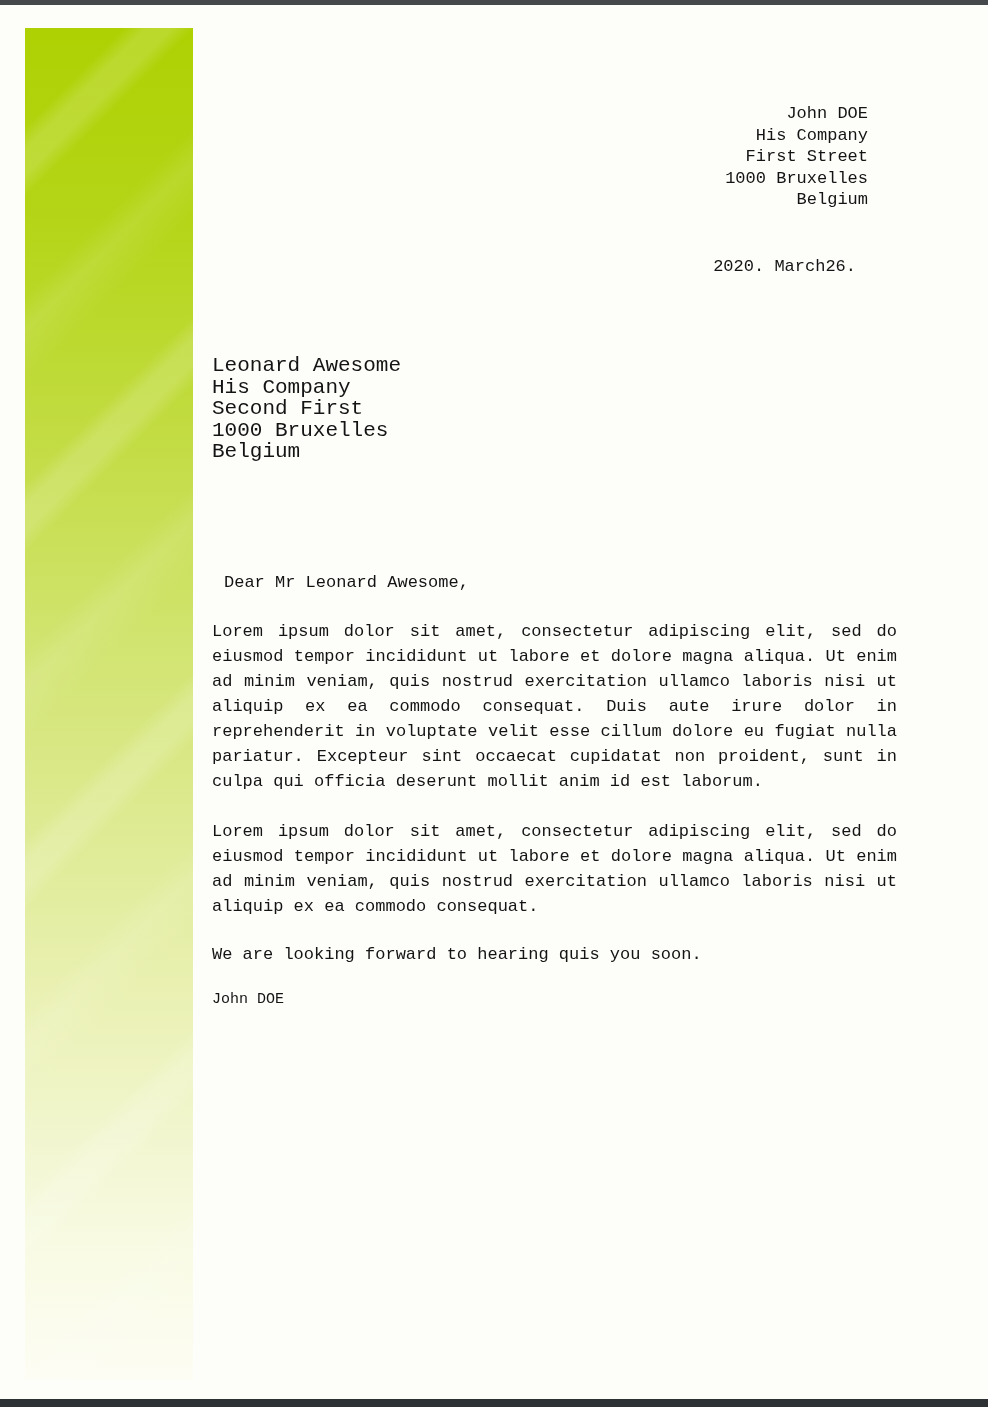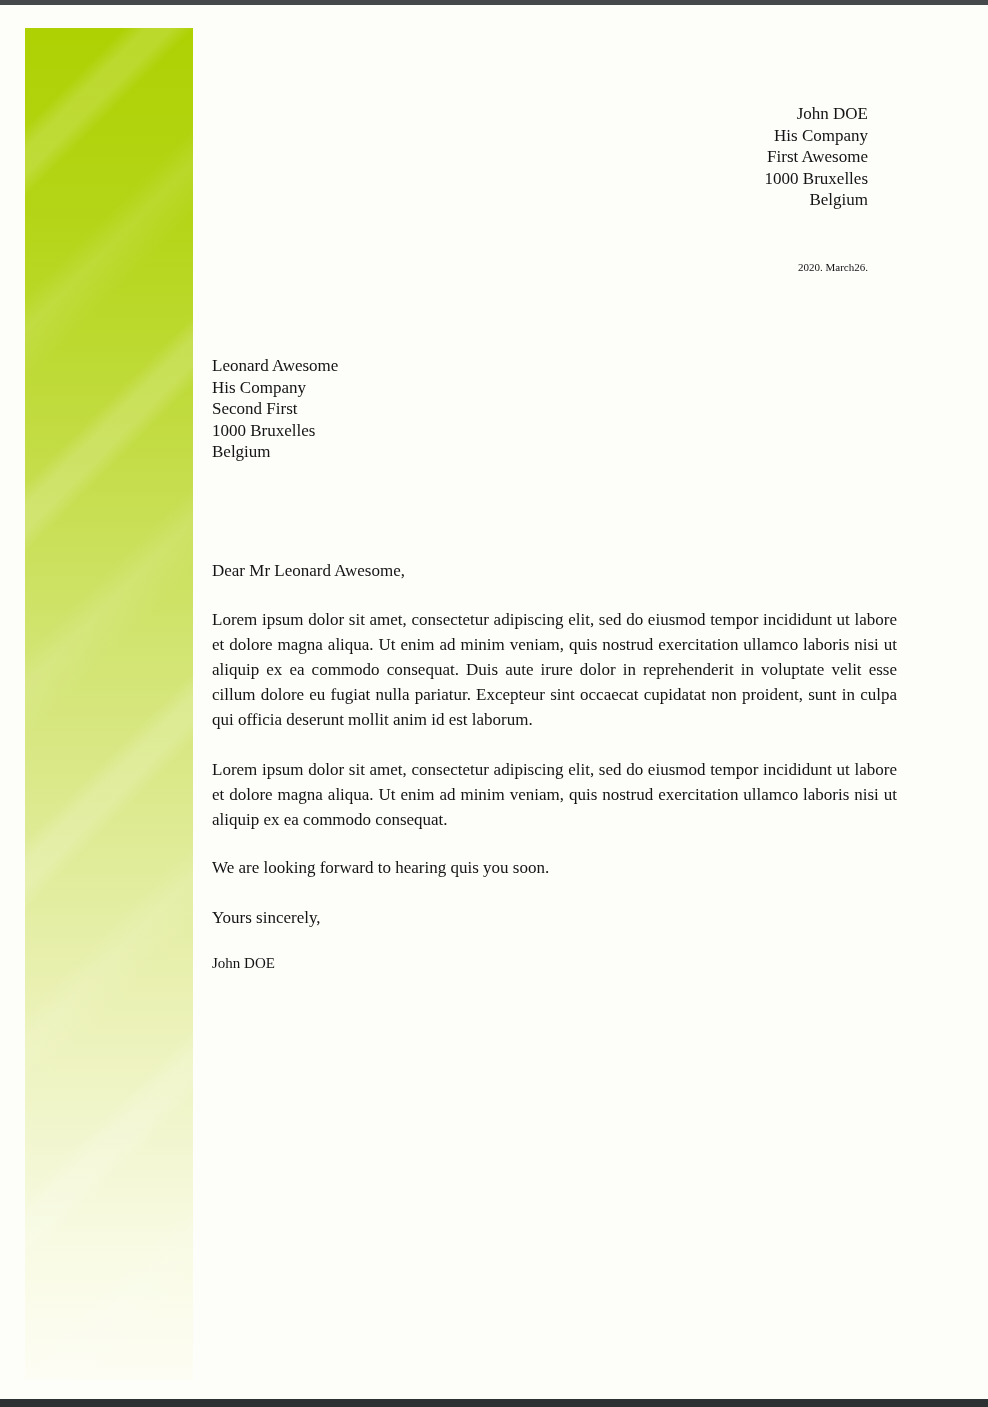--- a/index.html
+++ b/index.html
@@ -6,21 +6,21 @@
     margin: 0;
     padding: 0;
     background: #ffffff;
   }
   .page {
     position: relative;
     width: 988px;
     height: 1407px;
     background: #fdfefa;
     overflow: hidden;
-    font-family: Liberation Serif, serif;
+    font-family: Liberation Mono, monospace;
     color: #141414;
   }
   .edge-top {
     position: absolute;
     left: 0; top: 0;
     width: 100%; height: 5px;
     background: #45494c;
   }
   .edge-bottom {
     position: absolute;
@@ -59,45 +59,45 @@
     position: absolute;
     right: 120px;
     top: 103px;
     text-align: right;
     font-size: 17px;
     line-height: 21.5px;
     white-space: nowrap;
   }
   .date-line {
     position: absolute;
-    right: 120px;
+    right: 132px;
     top: 256px;
-    font-size: 11px;
+    font-size: 17px;
     line-height: 22px;
     white-space: nowrap;
   }
   .recipient-block {
     position: absolute;
     left: 212px;
     top: 355px;
     text-align: left;
-    font-size: 17px;
+    font-size: 21px;
     line-height: 21.5px;
     white-space: nowrap;
   }
   .letter-body {
     position: absolute;
     left: 212px;
     top: 558px;
     width: 685px;
     font-size: 17px;
     line-height: 25px;
   }
   .salutation {
-    margin: 0;
+    margin: 12px;
   }
   .body-paragraph {
     margin: 24px 0 0 0;
     text-align: justify;
   }
   .body-paragraph + .body-paragraph {
     margin-top: 25px;
   }
   .closing-line {
     margin: 23px 0 0 0;
@@ -116,39 +116,38 @@
 
 <div class="page">
 
   <div class="edge-top"></div>
 
   <div class="accent-bar"></div>
 
   <div class="sender-block">
     <div>John DOE</div>
     <div>His Company</div>
-    <div>First Awesome</div>
+    <div>First Street</div>
     <div>1000 Bruxelles</div>
     <div>Belgium</div>
   </div>
 
   <div class="date-line">2020. March26.</div>
 
   <div class="recipient-block">
     <div>Leonard Awesome</div>
     <div>His Company</div>
     <div>Second First</div>
     <div>1000 Bruxelles</div>
     <div>Belgium</div>
   </div>
 
   <div class="letter-body">
     <p class="salutation">Dear Mr Leonard Awesome,</p>
     <p class="body-paragraph">Lorem ipsum dolor sit amet, consectetur adipiscing elit, sed do eiusmod tempor incididunt ut labore et dolore magna aliqua. Ut enim ad minim veniam, quis nostrud exercitation ullamco laboris nisi ut aliquip ex ea commodo consequat. Duis aute irure dolor in reprehenderit in voluptate velit esse cillum dolore eu fugiat nulla pariatur. Excepteur sint occaecat cupidatat non proident, sunt in culpa qui officia deserunt mollit anim id est laborum.</p>
     <p class="body-paragraph">Lorem ipsum dolor sit amet, consectetur adipiscing elit, sed do eiusmod tempor incididunt ut labore et dolore magna aliqua. Ut enim ad minim veniam, quis nostrud exercitation ullamco laboris nisi ut aliquip ex ea commodo consequat.</p>
     <p class="closing-line">We are looking forward to hearing quis you soon.</p>
-    <p class="signoff-line">Yours sincerely,</p>
     <p class="signature-line">John DOE</p>
   </div>
 
   <div class="edge-bottom"></div>
 
 </div>
 
 </body></html>

